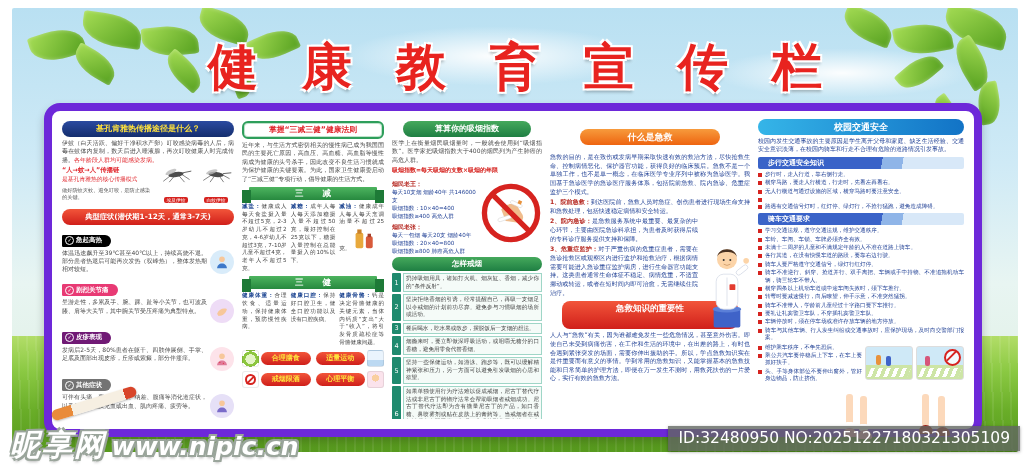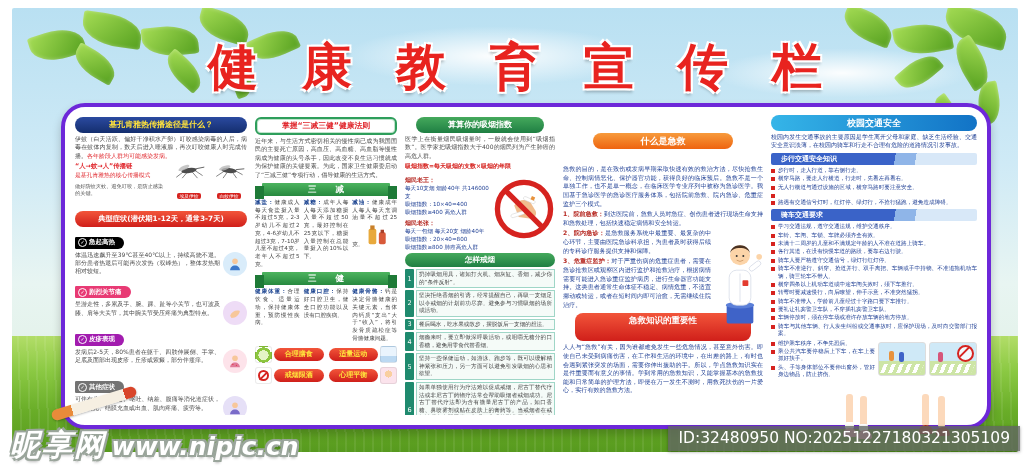--- a/index.html
+++ b/index.html
@@ -12,32 +12,32 @@
   .grass{position:absolute;left:0;right:0;bottom:0;height:116px;
          background:linear-gradient(180deg,#b2dd68 0%,#8bc943 30%,#69ad28 65%,#579a1e 100%);}
   .grass::after{content:"";position:absolute;inset:0;
          background:repeating-linear-gradient(88deg,rgba(255,255,255,.08) 0 2px,rgba(0,0,0,0) 2px 9px);}
   .leaf{position:absolute;background:linear-gradient(135deg,#a6dd55,#55a01f);border-radius:8% 65% 8% 65%;
         box-shadow:inset 0 0 4px rgba(255,255,255,.35);}
   .main-title{position:absolute;top:26px;left:0;right:0;margin:0;text-align:center;
         font-size:50px;font-weight:bold;color:#e8231f;letter-spacing:44px;text-indent:44px;
         text-shadow:-2px -2px 0 #fff,2px -2px 0 #fff,-2px 2px 0 #fff,2px 2px 0 #fff,0 4px 3px rgba(0,0,0,.25);}
   
-  .board{position:absolute;left:61px;top:103px;width:922px;height:318px;background:#fff;
-         border:4px solid #6d28d9;border-radius:24px;box-shadow:0 5px 10px rgba(0,0,0,.22),inset 0 0 0 2px #fff;z-index:2;}
+  .board{position:absolute;left:44px;top:103px;width:922px;height:318px;background:#fff;
+         border:8px solid #6d28d9;border-radius:16px;box-shadow:0 5px 10px rgba(0,0,0,.22),inset 0 0 0 2px #fff;z-index:2;}
   .col{position:absolute;top:10px;height:298px;overflow:hidden;}
   .col1{left:10px;width:172px;}
   .col2{left:190px;width:142px;}
   .col3{left:340px;width:150px;}
   .col4{left:498px;width:200px;}
   .col5{left:706px;top:8px;width:206px;height:302px;}
   
   .hdr{height:16px;line-height:16px;text-align:center;font-weight:bold;border-radius:8px;font-size:8px;}
   .hdr-navy{background:linear-gradient(180deg,#2b4aa0,#142e6e);color:#ffe23c;}
-  .hdr-red{background:linear-gradient(180deg,#f2553a,#d01f1a);color:#fff;margin:9px 0 2px;font-size:7.3px;}
+  .hdr-red{background:linear-gradient(180deg,#f2553a,#d01f1a);color:#fff;margin:3px 0 2px;font-size:7.3px;}
   .hdr-green{background:linear-gradient(180deg,#45a95c,#1f7f43);color:#fff;}
   .hdr-orange{background:linear-gradient(180deg,#f79b3c,#ee6410);color:#fff;font-size:9px;}
   .hdr-cyan{background:linear-gradient(90deg,#35b5e8,#1273c6);color:#fff;font-size:9px;}
   .hdr-box{border:2px solid #2e9e5b;border-radius:6px;background:#fff;color:#e0262c;
            font-weight:bold;font-size:7.8px;height:14px;line-height:14px;text-align:center;
            box-shadow:inset 0 0 0 1px #bfe3cb;}
   
   .p{font-size:6px;line-height:1.4;margin:2px 0;color:#4a4a4a;text-align:justify;}
   .red{color:#e0262c;}
   .p4{font-size:6.1px;line-height:1.42;margin:2px 0;color:#1f3f94;text-align:justify;}
@@ -47,21 +47,21 @@
   .chain{flex:1;}
   .chain-l1{font-size:6.4px;font-weight:bold;color:#e0262c;}
   .chain-l2{font-size:5.8px;color:#e0262c;}
   .chain-note{font-size:5.2px;color:#555;margin-top:3px;}
   .mosqs{flex:none;display:flex;gap:4px;}
   .mosq{width:36px;text-align:center;}
   .mlabel{display:inline-block;background:#d6231f;color:#fff;font-size:4.8px;padding:0 2px;border-radius:2px;margin-top:1px;}
   .sec{margin-bottom:1px;}
   .sec-pill{display:inline-flex;align-items:center;gap:2px;color:#fff;font-size:6.5px;font-weight:bold;
             padding:1.5px 9px 1.5px 3px;border-radius:2px 9px 9px 2px;margin:2px 0 0;}
-  .s0{background:#000000}.s1{background:#e83a74}.s2{background:#a21caf}.s3{background:#737373}
+  .s0{background:#000000}.s1{background:#e83a74}.s2{background:#701a75}.s3{background:#737373}
   .chk{display:inline-block;width:7px;height:7px;border:1px solid #fff;border-radius:50%;
        font-size:5px;line-height:7px;text-align:center;font-weight:normal;}
   .sec-row{display:flex;gap:3px;align-items:flex-start;}
   .illu{flex:none;width:24px;height:24px;border-radius:50%;display:flex;align-items:center;justify-content:center;margin-top:3px;}
   .i0{background:#d9ecfa;color:#3d78c9}.i1{background:#eedcf6;color:#9a5bb5}
   .i2{background:#fde3ea;color:#e07b9a}.i3{background:#e6e0f7;color:#7a6bc9}
   
   .ribbon{position:relative;height:13px;line-height:13px;margin:4px 7px 3px;z-index:1;
           background:linear-gradient(180deg,#4db45f,#27893f);color:#fff;font-weight:bold;font-size:8.5px;
           text-align:center;letter-spacing:8px;text-indent:8px;border-radius:1px;}
@@ -353,21 +353,21 @@
           <span class="qnum">5</span>
           <span class="qtext">坚持一些保健运动，如游泳、跑步等，既可以缓解精神紧张和压力，另一方面可以避免引发吸烟的心思和欲望。</span>
         </div>
       <div class="qitem">
           <span class="qnum">6</span>
           <span class="qtext">如果单独使用行为疗法难以促成戒烟，尼古丁替代疗法或非尼古丁药物疗法常会帮助吸烟者戒烟成功。尼古丁替代疗法即为含有微量尼古丁的产品，如口香糖、鼻喷雾剂或贴在皮肤上的膏药等。当戒烟者在戒烟过程中出现昏迷、失眠、焦虑等副作用症状，当你真的觉得戒烟很困难时，可以找专业医生咨询一下寻求帮助。</span>
         </div>
     </section>
 
     <section class="col col4">
-      <div class="hdr hdr-orange" style="width:70%;margin:16px auto;">什么是急救</div>
+      <div class="hdr hdr-orange" style="width:70%;margin:8px auto;">什么是急救</div>
       <p class="p4">急救的目的，是在致伤或发病早期采取快速有效的救治方法，尽快抢救生命、控制病情恶化、保护器官功能，获得良好的临床预后。急救不是一个单独工作，也不是单一概念，在临床医学专业序列中被称为急诊医学。我国基于急诊医学的急诊医疗服务体系，包括院前急救、院内急诊、危重症监护三个模式。</p>
       <p class="p4"><b>1、院前急救：</b><span>到达医院前，急救人员对急症、创伤患者进行现场生命支持和急救处理，包括快速稳定病情和安全转运。</span></p>
       <p class="p4 pad-r"><b>2、院内急诊：</b><span>是急救服务系统中最重要、最复杂的中心环节，主要由医院急诊科承担，为患者及时获得后续的专科诊疗服务提供支持和保障。</span></p>
       <p class="p4 pad-r"><b>3、危重症监护：</b><span>对于严重伤病的危重症患者，需要在急诊抢救区或观察区内进行监护和抢救治疗，根据病情需要可能进入急诊重症监护病房，进行生命器官功能支持。这类患者通常生命体征不稳定、病情危重，不适宜挪动或转运，或者在短时间内即可治愈，无需继续住院治疗。</span></p>
       <div class="doctor">
         <svg width="50" height="92" viewBox="0 0 60 110">
           <rect x="14" y="84" width="32" height="22" rx="2" fill="#3f63c8"></rect>
           <ellipse cx="30" cy="84" rx="17" ry="4" fill="#5b7fd8"></ellipse>
           <rect x="17" y="42" width="26" height="42" rx="9" fill="#fff" stroke="#d8dde8"></rect>
           <line x1="30" y1="46" x2="30" y2="80" stroke="#d8dde8"></line>

